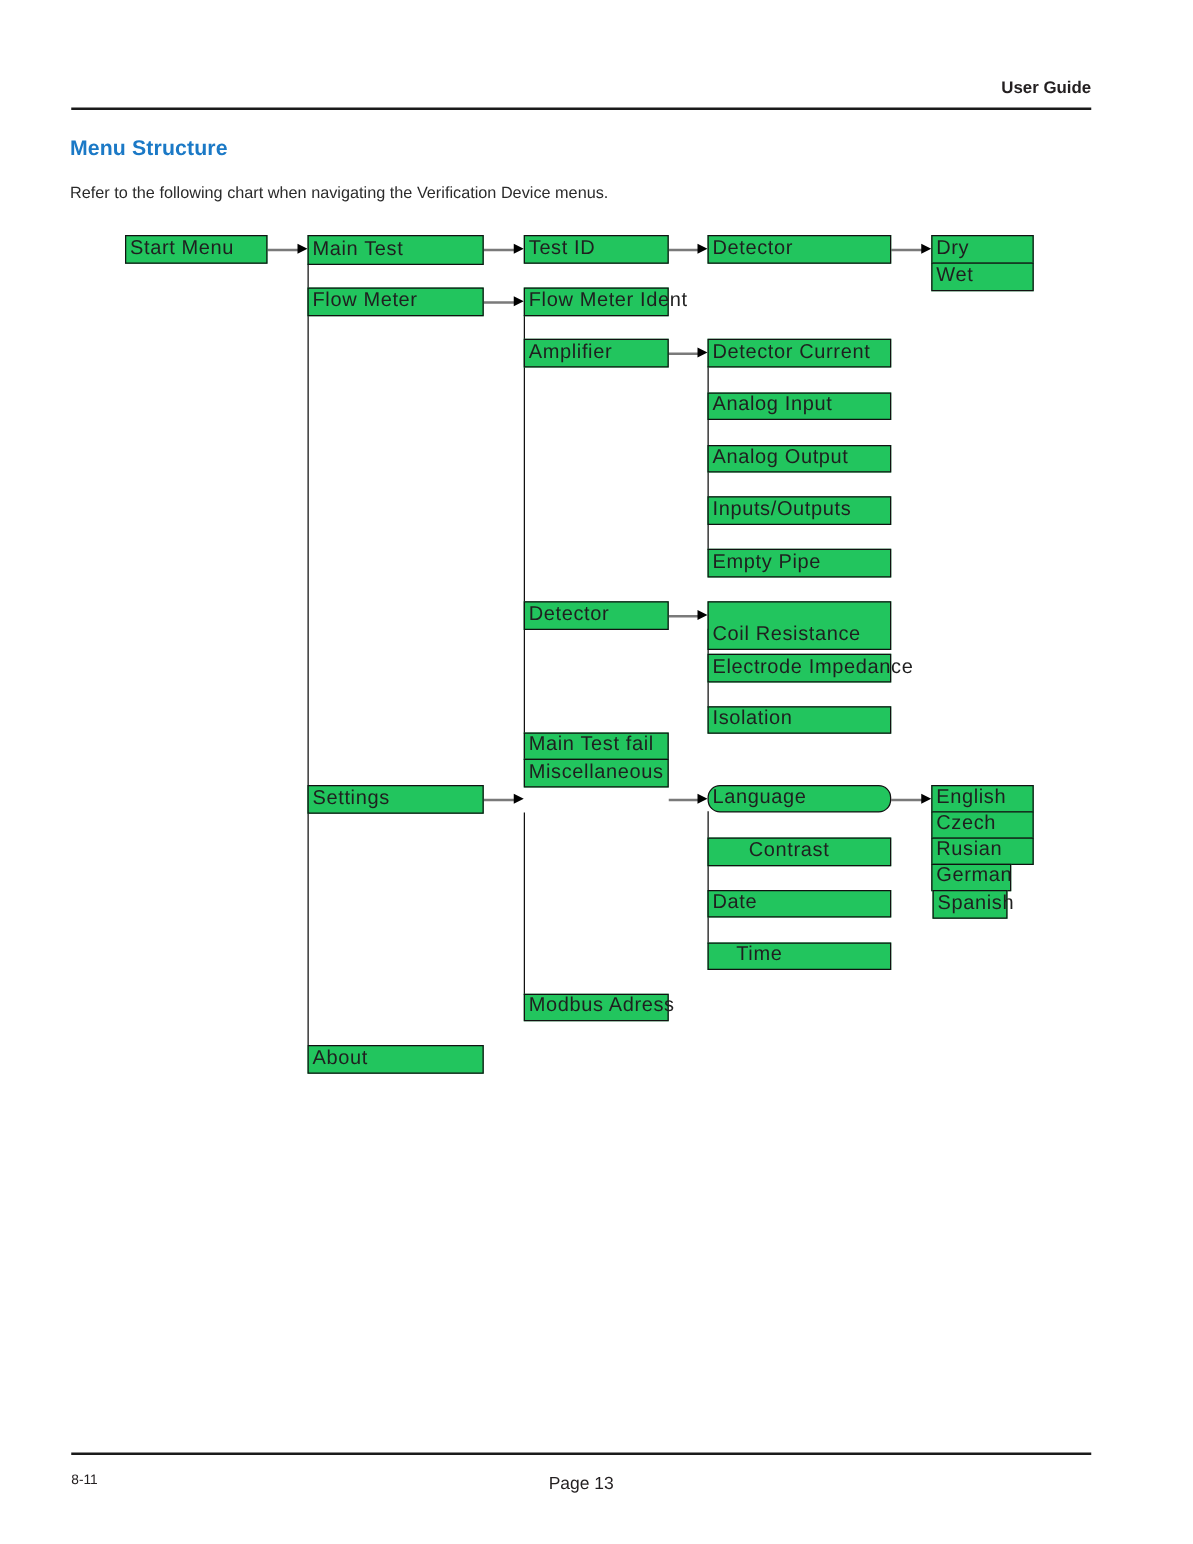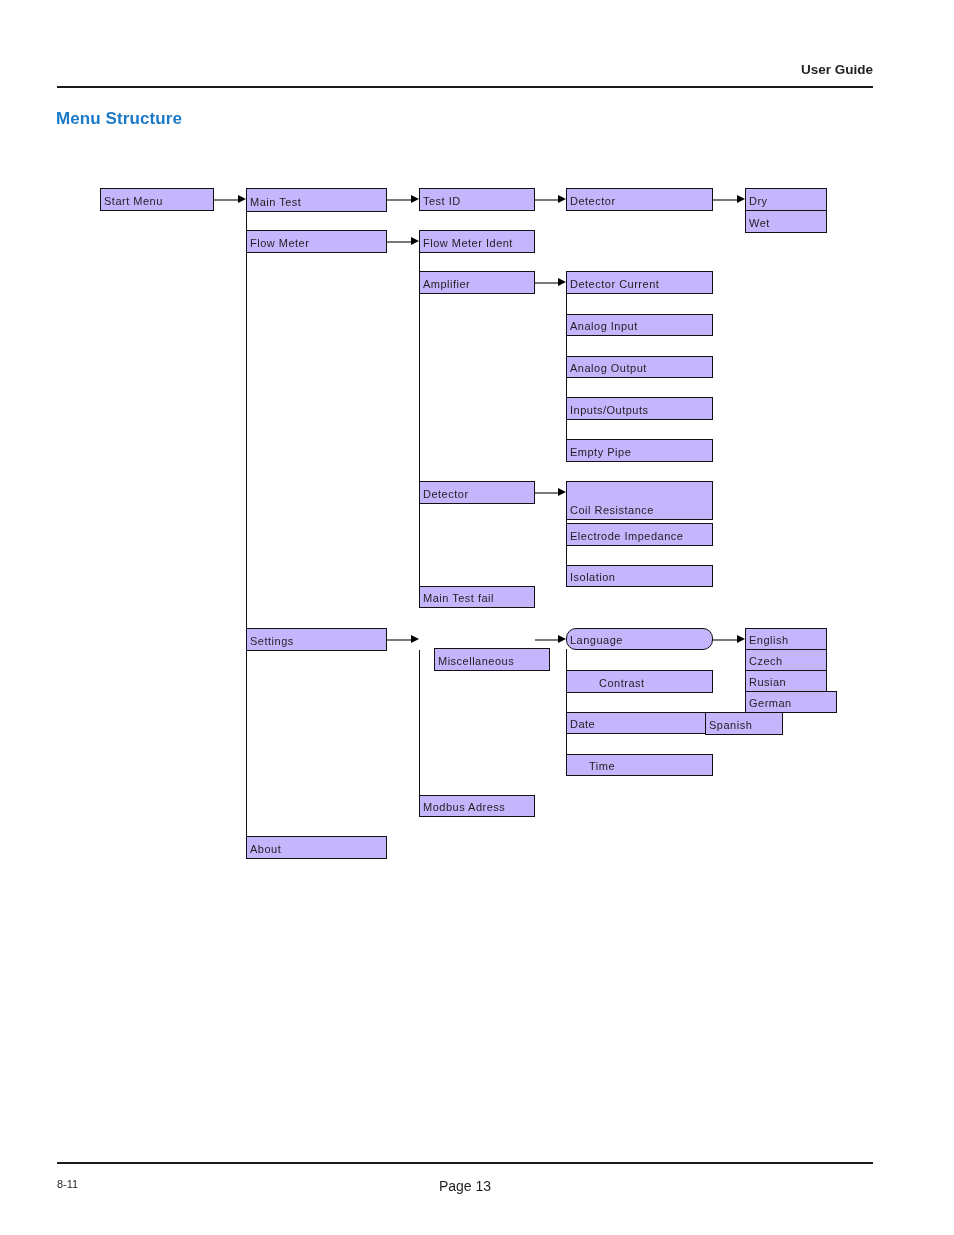--- a/index.html
+++ b/index.html
@@ -29,25 +29,25 @@
   }
   .intro-text{
     position:absolute;left:56px;top:146px;
     font-size:13px;color:#2b2b2b;
   }
   
   .diagram{position:absolute;left:0;top:0;width:954px;height:900px;}
   .box{
     position:absolute;
     border:1px solid #111111;
-    background:#c4b5fd;
+    background:#22c55e;
     box-sizing:border-box;
     display:flex;align-items:flex-end;
     padding:0 2px 2px 3px;
-    font-size:11px;line-height:1.05;
+    font-size:16px;line-height:1.05;
     letter-spacing:0.5px;color:#1f1f1f;
     white-space:nowrap;overflow:visible;
   }
   .vline{position:absolute;width:1px;background:#111111;}
   .arrow{position:absolute;height:9px;}
   .arrow .shaft{position:absolute;left:0;right:6px;top:3.5px;height:2px;background:#7a7a7a;}
   .arrow .head{
     position:absolute;right:0;top:0;width:0;height:0;
     border-left:8px solid #000000;
     border-top:4.5px solid transparent;
@@ -56,20 +56,21 @@
 </style>
 </head>
 <body>
 
 <div class="page">
 
   <div class="header-title">User Guide</div>
   <div class="rule top"></div>
 
   <div class="section-heading">Menu Structure</div>
+  <div class="intro-text">Refer to the following chart when navigating the Verification Device menus.</div>
 
   <div class="diagram">
 
     <div class="vline" style="left:246px;top:211px;height:625px;"></div>
     <div class="vline" style="left:419px;top:252px;height:335px;"></div>
     <div class="vline" style="left:419px;top:650px;height:146px;"></div>
     <div class="vline" style="left:566px;top:293px;height:147px;"></div>
     <div class="vline" style="left:566px;top:503px;height:63px;"></div>
     <div class="vline" style="left:566px;top:649px;height:106px;"></div>
 
@@ -119,21 +120,21 @@
     <div class="box" style="left:246px;top:188px;width:141px;height:24px;">Main Test</div>
     <div class="box" style="left:246px;top:230px;width:141px;height:23px;">Flow Meter</div>
     <div class="box" style="left:246px;top:628px;width:141px;height:23px;">Settings</div>
     <div class="box" style="left:246px;top:836px;width:141px;height:23px;">About</div>
 
     <div class="box" style="left:419px;top:188px;width:116px;height:23px;">Test ID</div>
     <div class="box" style="left:419px;top:230px;width:116px;height:23px;">Flow Meter Ident</div>
     <div class="box" style="left:419px;top:271px;width:116px;height:23px;">Amplifier</div>
     <div class="box" style="left:419px;top:481px;width:116px;height:23px;">Detector</div>
     <div class="box" style="left:419px;top:586px;width:116px;height:22px;">Main Test fail</div>
-    <div class="box" style="left:419px;top:648px;width:116px;height:23px;margin-left:15px;">Miscellaneous</div>
+    <div class="box" style="left:419px;top:607px;width:116px;height:23px;">Miscellaneous</div>
     <div class="box" style="left:419px;top:795px;width:116px;height:22px;">Modbus Adress</div>
 
     <div class="box" style="left:566px;top:188px;width:147px;height:23px;">Detector</div>
     <div class="box" style="left:566px;top:271px;width:147px;height:23px;">Detector Current</div>
     <div class="box" style="left:566px;top:314px;width:147px;height:22px;">Analog Input</div>
     <div class="box" style="left:566px;top:356px;width:147px;height:22px;">Analog Output</div>
     <div class="box" style="left:566px;top:397px;width:147px;height:23px;">Inputs/Outputs</div>
     <div class="box" style="left:566px;top:439px;width:147px;height:23px;">Empty Pipe</div>
     <div class="box" style="left:566px;top:481px;width:147px;height:39px;">Coil Resistance</div>
     <div class="box" style="left:566px;top:523px;width:147px;height:23px;">Electrode Impedance</div>
@@ -142,22 +143,22 @@
     <div class="box" style="left:566px;top:670px;width:147px;height:23px;padding-left:32px;">Contrast</div>
     <div class="box" style="left:566px;top:712px;width:147px;height:22px;">Date</div>
     <div class="box" style="left:566px;top:754px;width:147px;height:22px;padding-left:22px;">Time</div>
 
     <div class="box" style="left:745px;top:188px;width:82px;height:23px;">Dry</div>
     <div class="box" style="left:745px;top:210px;width:82px;height:23px;">Wet</div>
 
     <div class="box" style="left:745px;top:628px;width:82px;height:22px;">English</div>
     <div class="box" style="left:745px;top:649px;width:82px;height:22px;">Czech</div>
     <div class="box" style="left:745px;top:670px;width:82px;height:22px;">Rusian</div>
-    <div class="box" style="left:745px;top:691px;width:92px;height:22px;">German</div>
-    <div class="box" style="left:705px;top:712px;width:78px;height:23px;">Spanish</div>
+    <div class="box" style="left:745px;top:691px;width:64px;height:22px;">German</div>
+    <div class="box" style="left:746px;top:712px;width:60px;height:23px;">Spanish</div>
 
   </div>
 
   <div class="rule bottom"></div>
   <div class="footer-left">8-11</div>
   <div class="footer-right">Page 13</div>
 
 </div>
 
 </body></html>

